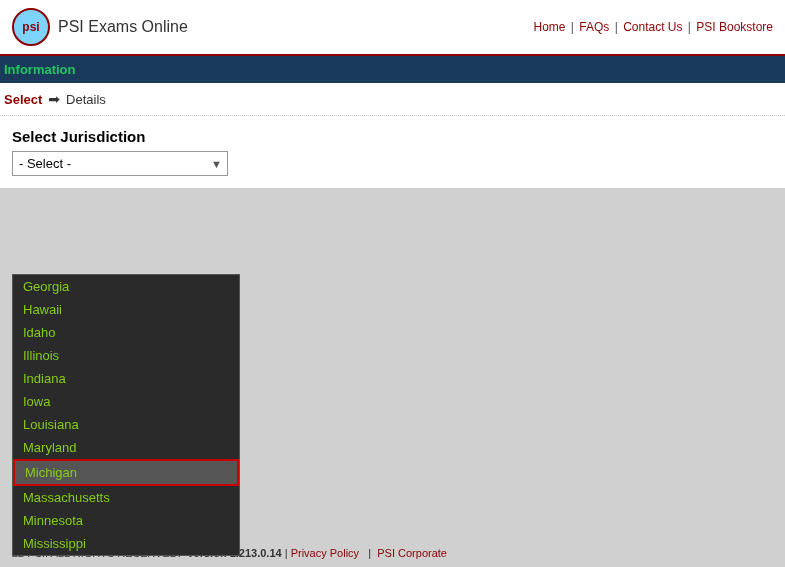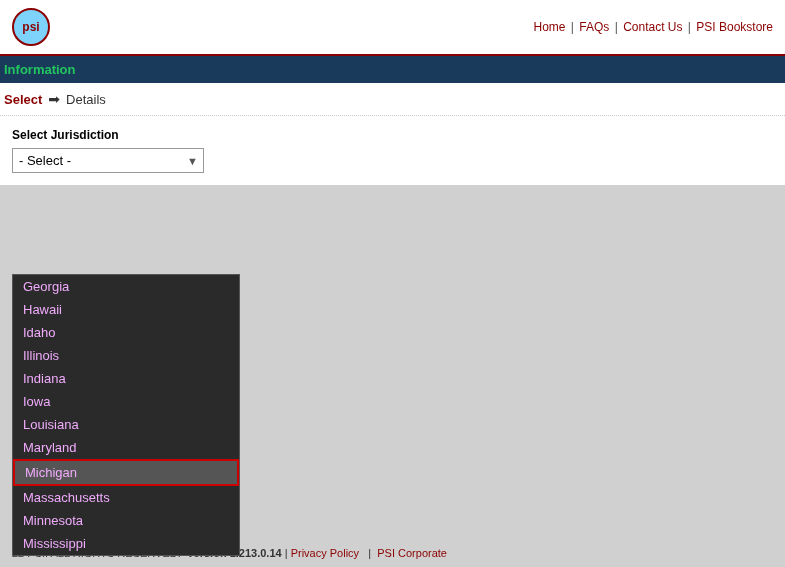--- a/index.html
+++ b/index.html
@@ -18,49 +18,50 @@
     .info-bar { background: #1a3a5c; color: #22c55e; padding: 6px 4px; font-size: 13px; font-weight: bold; }
 
     
     .breadcrumb { background: #fff; padding: 8px 4px; border-bottom: 1px dotted #ccc; display: flex; align-items: center; gap: 6px; }
     .breadcrumb-select { color: #8b0000; font-size: 13px; font-weight: bold; }
     .breadcrumb-arrow { color: #333; font-size: 14px; }
     .breadcrumb-details { color: #333; font-size: 13px; }
 
     
     .main { background: #fff; padding: 12px; position: relative; }
-    .section-title { font-weight: bold; font-size: 12px; margin-bottom: 6px; color: #000; }
+    .section-title { font-weight: bold; font-size: 15px; margin-bottom: 6px; color: #000; }
 
     
     .select-wrapper { position: relative; display: inline-block; }
-    .jurisdiction-select { width: 192px; padding: 4px 6px; border: 1px solid #999; background: #fff; font-size: 13px; appearance: none; -webkit-appearance: none; cursor: pointer; }
+    .jurisdiction-select { width: 216px; padding: 4px 6px; border: 1px solid #999; background: #fff; font-size: 13px; appearance: none; -webkit-appearance: none; cursor: pointer; }
     .select-arrow { position: absolute; right: 6px; top: 50%; transform: translateY(-50%); color: #555; font-size: 11px; pointer-events: none; }
 
     
     .dropdown-list { position: absolute; top: 158px; left: 12px; width: 228px; background: #2a2a2a; border: 1px solid #555; z-index: 100; max-height: 390px; overflow-y: scroll; }
     .dropdown-list::-webkit-scrollbar { width: 14px; }
     .dropdown-list::-webkit-scrollbar-track { background: #ccc; }
     .dropdown-list::-webkit-scrollbar-thumb { background: #888; }
 
-    .dropdown-item { padding: 4px 10px; color: #f0abfc; font-size: 13px; cursor: pointer; white-space: nowrap; }
+    .dropdown-item { padding: 4px 10px; color: #84cc16; font-size: 13px; cursor: pointer; white-space: nowrap; }
     .dropdown-item.highlighted { background: #555; border: 2px solid #cc0000; }
 
     
     .footer { background: #d0d0d0; padding: 8px 12px; font-size: 11px; color: #333; position: absolute; bottom: 0; left: 0; right: 0; }
     .footer a { color: #8b0000; text-decoration: none; }
     .footer strong { font-weight: bold; }
   </style>
 </head>
 <body>
 
 <div class="header">
   <div class="logo-area">
     <div class="logo-circle">
       <span>psi</span>
     </div>
+    <span class="site-title">PSI Exams Online</span>
   </div>
   <div class="header-nav">
     <a href="#">Home</a>
     <span> | </span>
     <a href="#">FAQs</a>
     <span> | </span>
     <a href="#">Contact Us</a>
     <span> | </span>
     <a href="#">PSI Bookstore</a>
   </div>

